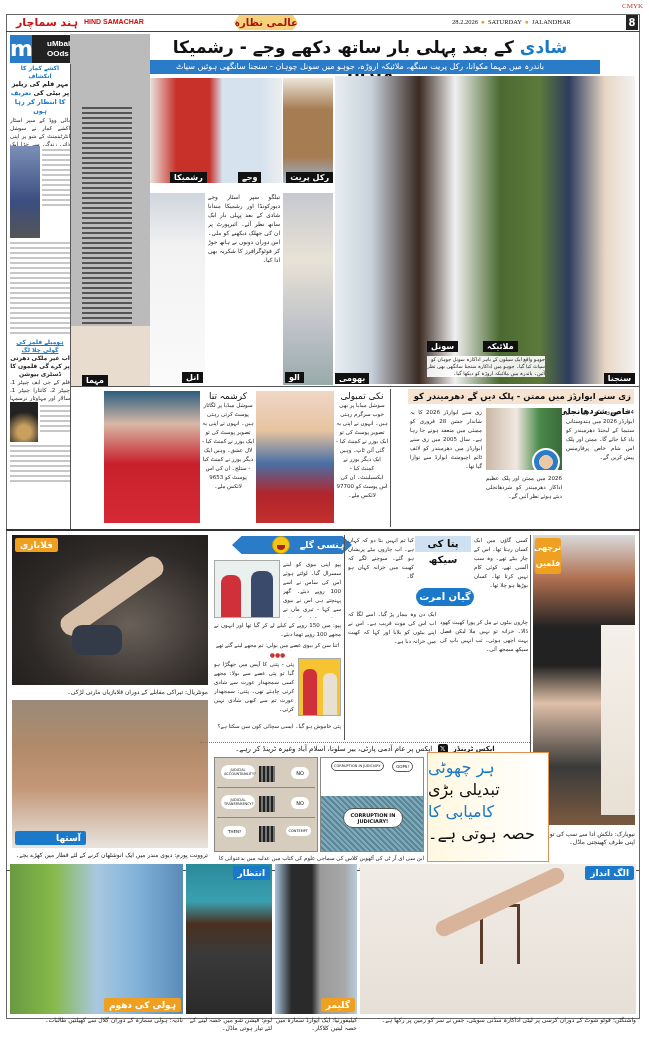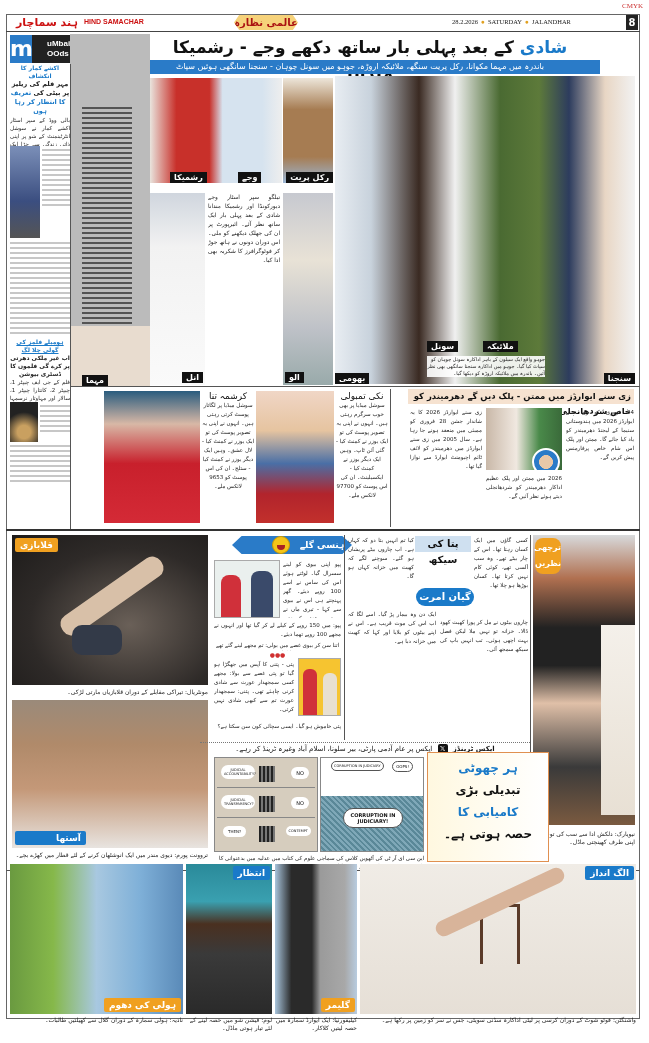--- a/index.html
+++ b/index.html
@@ -23,21 +23,21 @@
 .photo{background:#bbb;overflow:hidden;}
 .lbl{position:absolute;background:#111;color:#fff;font-size:8px;font-weight:bold;padding:1px 4px;direction:rtl;}
 .lbl-orange{position:absolute;background:#f0a020;color:#fff;font-size:9px;font-weight:bold;padding:2px 5px;direction:rtl;border-radius:2px;}
 .lbl-blue{position:absolute;background:#1a7ac9;color:#fff;font-size:9px;font-weight:bold;padding:2px 5px;direction:rtl;border-radius:2px;}
 .txt{font-size:5.5px;line-height:8px;color:#222;direction:rtl;text-align:justify;overflow:hidden;}
 .txtline{height:2px;background:#999;margin:3px 0;opacity:.55;}
 .caption{font-size:6px;color:#222;direction:rtl;text-align:right;line-height:8px;overflow:hidden;}
 .hr{background:#555;height:1px;}
 .vr{background:#555;width:1px;}
 .boxtitle{font-weight:normal;font-size:10px;direction:rtl;color:#111;}
-.quote{left:427px;top:752px;width:122px;height:110px;border:1px solid #e09050;background:linear-gradient(90deg,#fff8e0,#fff);direction:rtl;text-align:center;font-size:12px;font-weight:bold;line-height:22px;padding-top:4px;}
+.quote{left:427px;top:752px;width:122px;height:110px;border:1px solid #e09050;background:linear-gradient(90deg,#fff8e0,#fff);direction:rtl;text-align:left;font-size:16px;font-weight:normal;line-height:22px;padding-top:4px;}
 .quote .bl{color:#1a7ac9;}
 .trend{left:200px;top:742px;width:330px;height:12px;font-size:7px;direction:rtl;text-align:center;line-height:12px;border-top:1px dotted #777;}
 .xicon{display:inline-block;width:10px;height:10px;background:#111;color:#fff;font-size:7px;line-height:10px;text-align:center;border-radius:2px;margin:0 3px;vertical-align:middle;}
 .jokes-hdr{left:232px;top:536px;width:120px;height:18px;}
 .jokes-arrow{position:absolute;left:0;top:0;width:120px;height:18px;background:#2a7bc8;clip-path:polygon(8% 0,92% 0,100% 50%,92% 100%,8% 100%,0 50%);}
 .jokes-title{position:absolute;left:60px;top:0;width:60px;height:18px;color:#fff;font-size:9px;font-weight:bold;line-height:18px;text-align:center;direction:rtl;}
 .smiley{position:absolute;left:40px;top:0px;width:18px;height:18px;border-radius:50%;background:#f5c518;border:1px solid #c90;}
 .smiley:after{content:"";position:absolute;left:4px;top:8px;width:8px;height:5px;background:#a22;border-radius:0 0 5px 5px;}
 .pill{position:absolute;background:#1a7ac9;color:#fff;font-size:10px;font-weight:bold;direction:rtl;text-align:center;border-radius:10px;}
 </style>
@@ -227,23 +227,23 @@
 <div class="abs" style="left:415px;top:536px;width:56px;height:16px;background:#cfe0f0;font-size:10px;font-weight:bold;direction:rtl;text-align:center;line-height:16px;">پتا کی سیکھ</div>
 <div class="abs txt" style="left:474px;top:536px;width:54px;height:80px;line-height:9px;">کسی گاؤں میں ایک کسان رہتا تھا۔ اس کے چار بیٹے تھے۔ وہ سب آلسی تھے، کوئی کام نہیں کرتا تھا۔ کسان بوڑھا ہو چلا تھا۔</div>
 <div class="abs txt" style="left:348px;top:536px;width:66px;height:54px;line-height:9px;">کیا تم انہیں بتا دو کہ کہاں ہے۔ اب چاروں بیٹے پریشان ہو گئے۔ سوچنے لگے کہ کھیت میں خزانہ کہاں ہو گا۔</div>
 <div class="abs pill" style="left:416px;top:588px;width:58px;height:18px;line-height:18px;">گیان امرت</div>
 <div class="abs txt" style="left:348px;top:610px;width:88px;height:126px;line-height:9px;">ایک دن وہ بیمار پڑ گیا۔ اسے لگا کہ اب اس کی موت قریب ہے۔ اس نے اپنے بیٹوں کو بلایا اور کہا کہ کھیت میں خزانہ دبا ہے۔</div>
 <div class="abs txt" style="left:440px;top:618px;width:88px;height:118px;line-height:9px;">چاروں بیٹوں نے مل کر پورا کھیت کھود ڈالا۔ خزانہ تو نہیں ملا لیکن فصل بہت اچھی ہوئی۔ تب انہیں باپ کی سیکھ سمجھ آئی۔</div>
 <div class="abs vr" style="left:530px;top:535px;height:320px;"></div>
 
 <div class="abs photo" style="left:533px;top:535px;width:102px;height:290px;background:linear-gradient(180deg,#d8dadc 0%,#b07050 15%,#222 32%,#222 45%,#e0c0a8 58%,#3a3a3a 80%,#7a5a40 100%);">
   <div style="position:absolute;right:0;top:90px;width:34px;height:190px;background:linear-gradient(180deg,#f4f0ea,#e8e0d4);"></div>
-  <div class="abs" style="left:2px;top:3px;width:26px;height:36px;background:#f0a020;color:#fff;font-size:8px;font-weight:bold;text-align:center;line-height:16px;border-radius:8px;padding-top:2px;direction:rtl;">
+  <div class="abs" style="left:2px;top:3px;width:26px;height:36px;background:#f0a020;color:#fff;font-size:8px;font-weight:bold;text-align:center;line-height:16px;border-radius:3px;padding-top:2px;direction:rtl;">
       <div>ترچھی</div>
-      <div>نظریں</div>
+      <div>فلمیں</div>
     </div>
 </div>
 <div class="abs caption" style="left:533px;top:830px;width:102px;height:20px;">نیویارک: دلکش ادا سے سب کی توجہ اپنی طرف کھینچتی ماڈل۔</div>
 
 <div class="abs trend">
   <b>ایکس ٹرینڈز</b>
   <span class="xicon">𝕏</span>
   <span>ایکس پر عام آدمی پارٹی، بیر سلونا، اسلام آباد وغیرہ ٹرینڈ کر رہے۔</span>
 </div>
 

